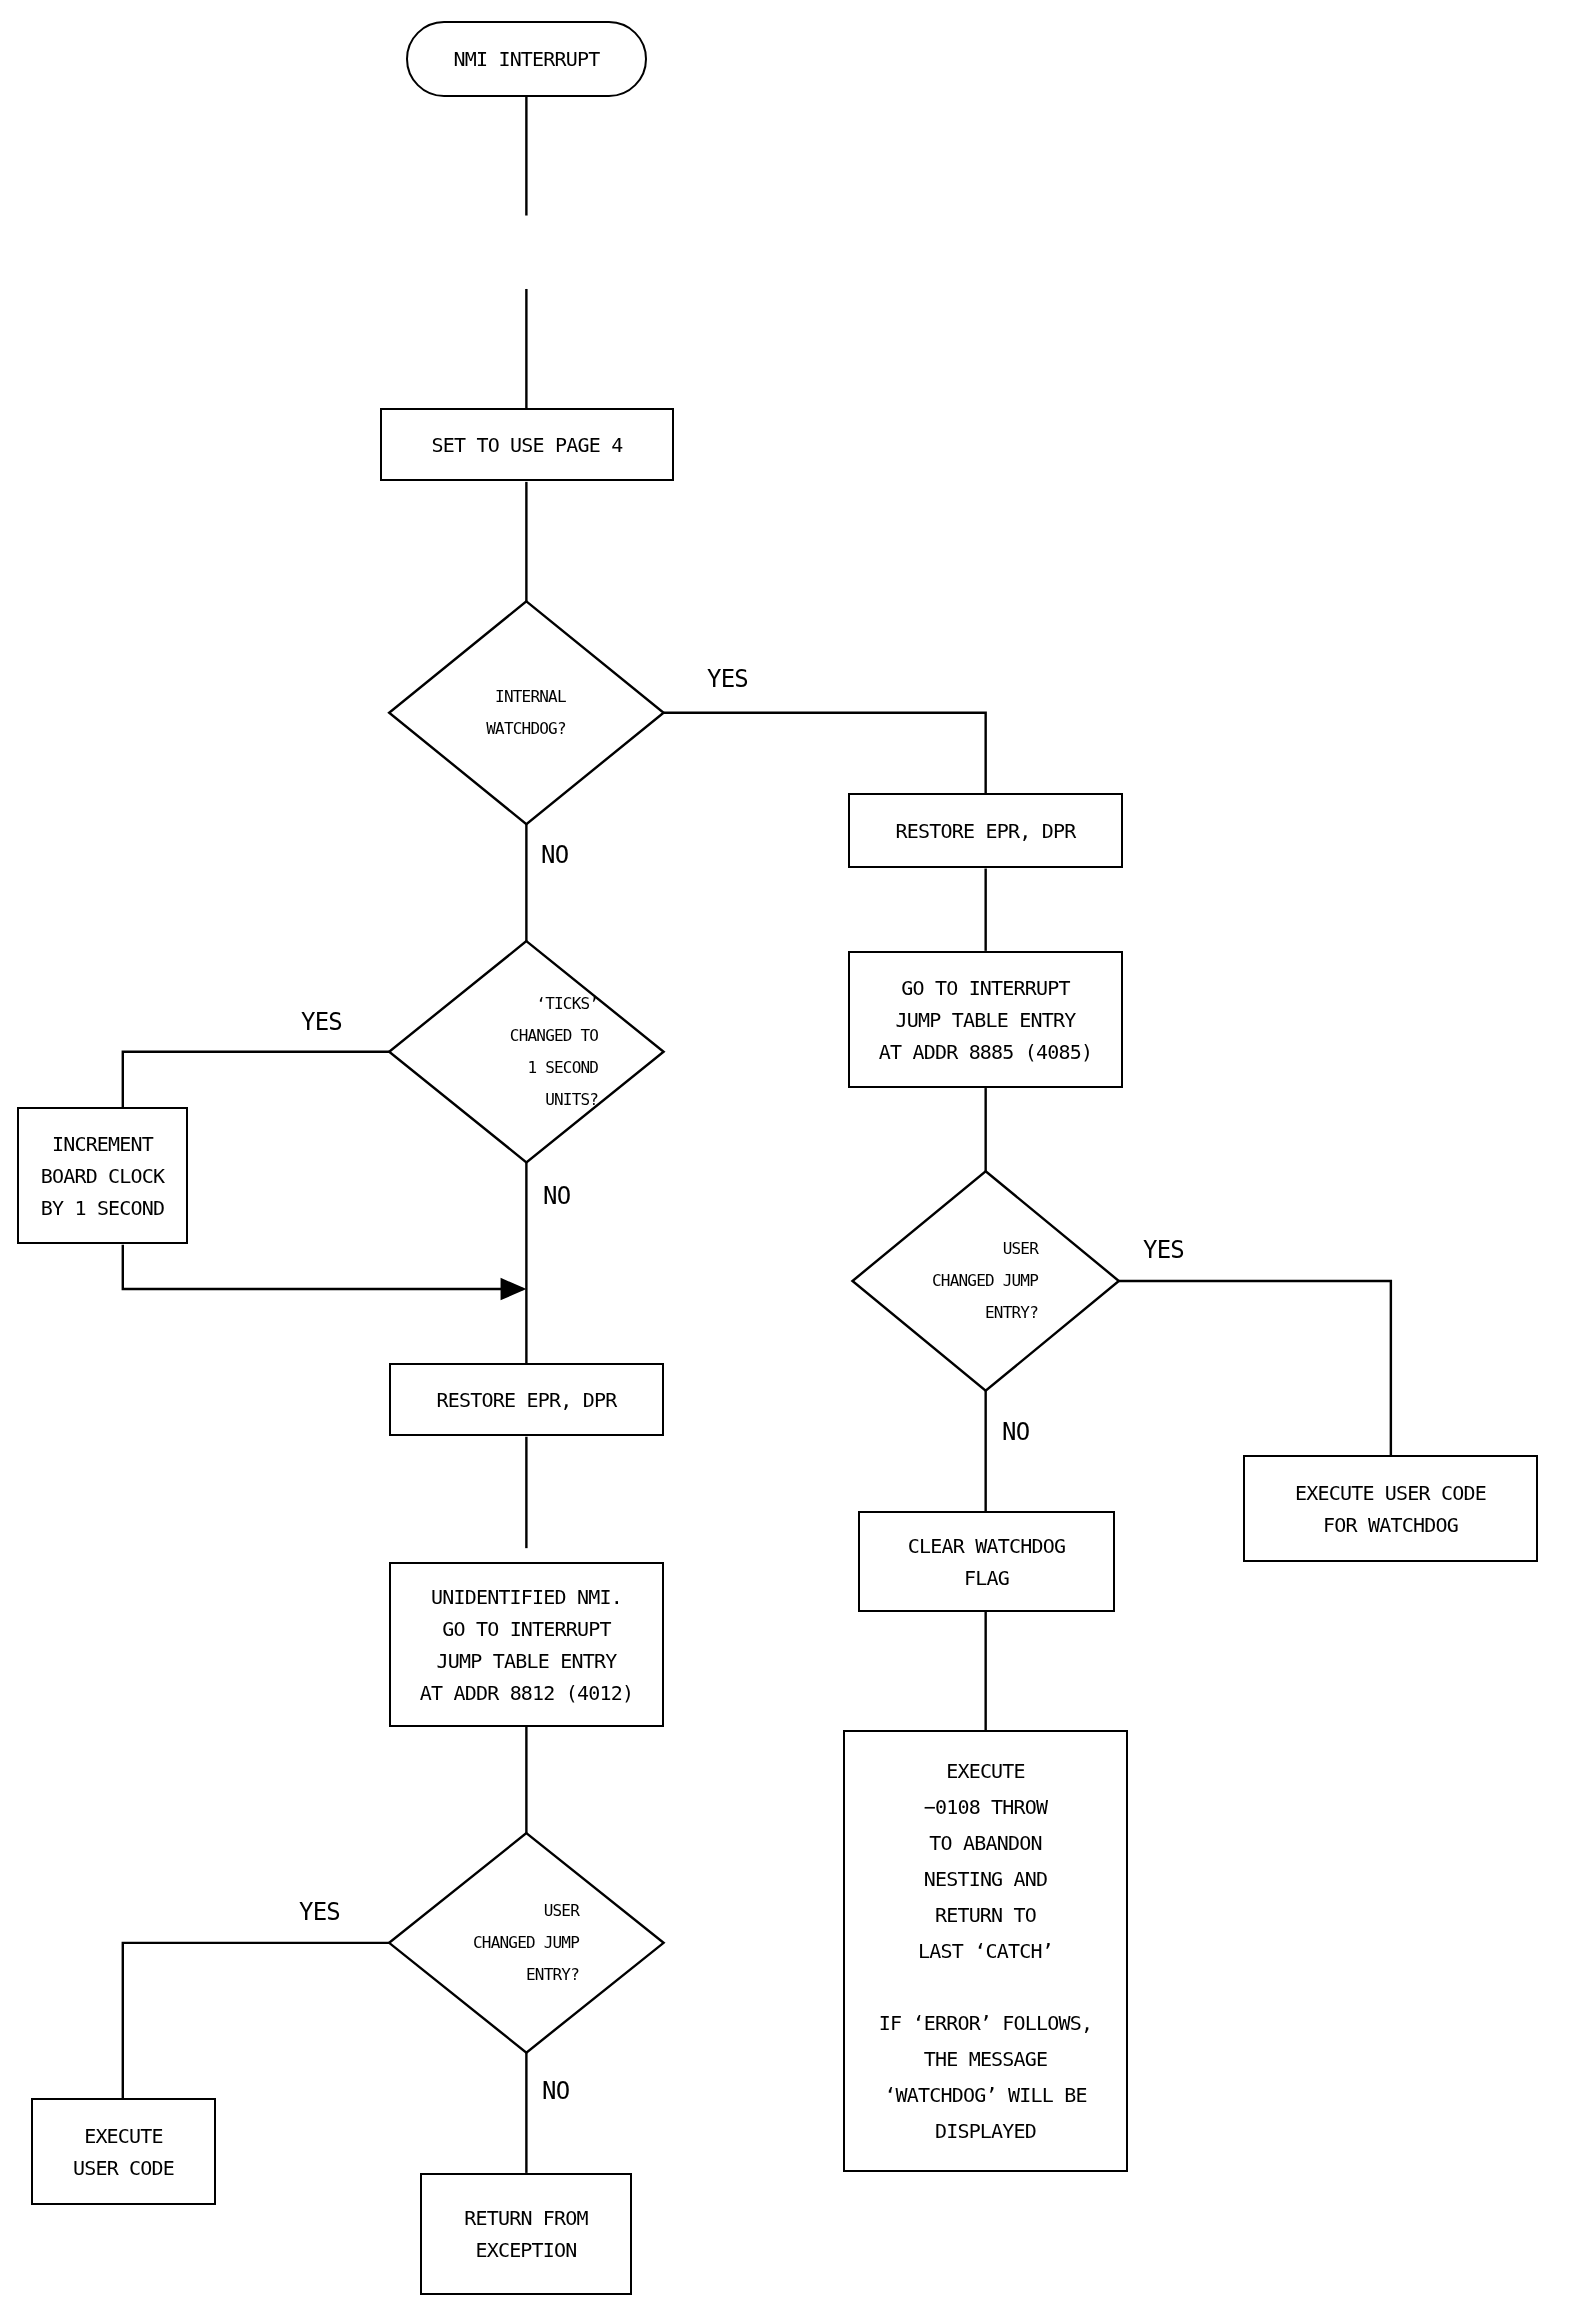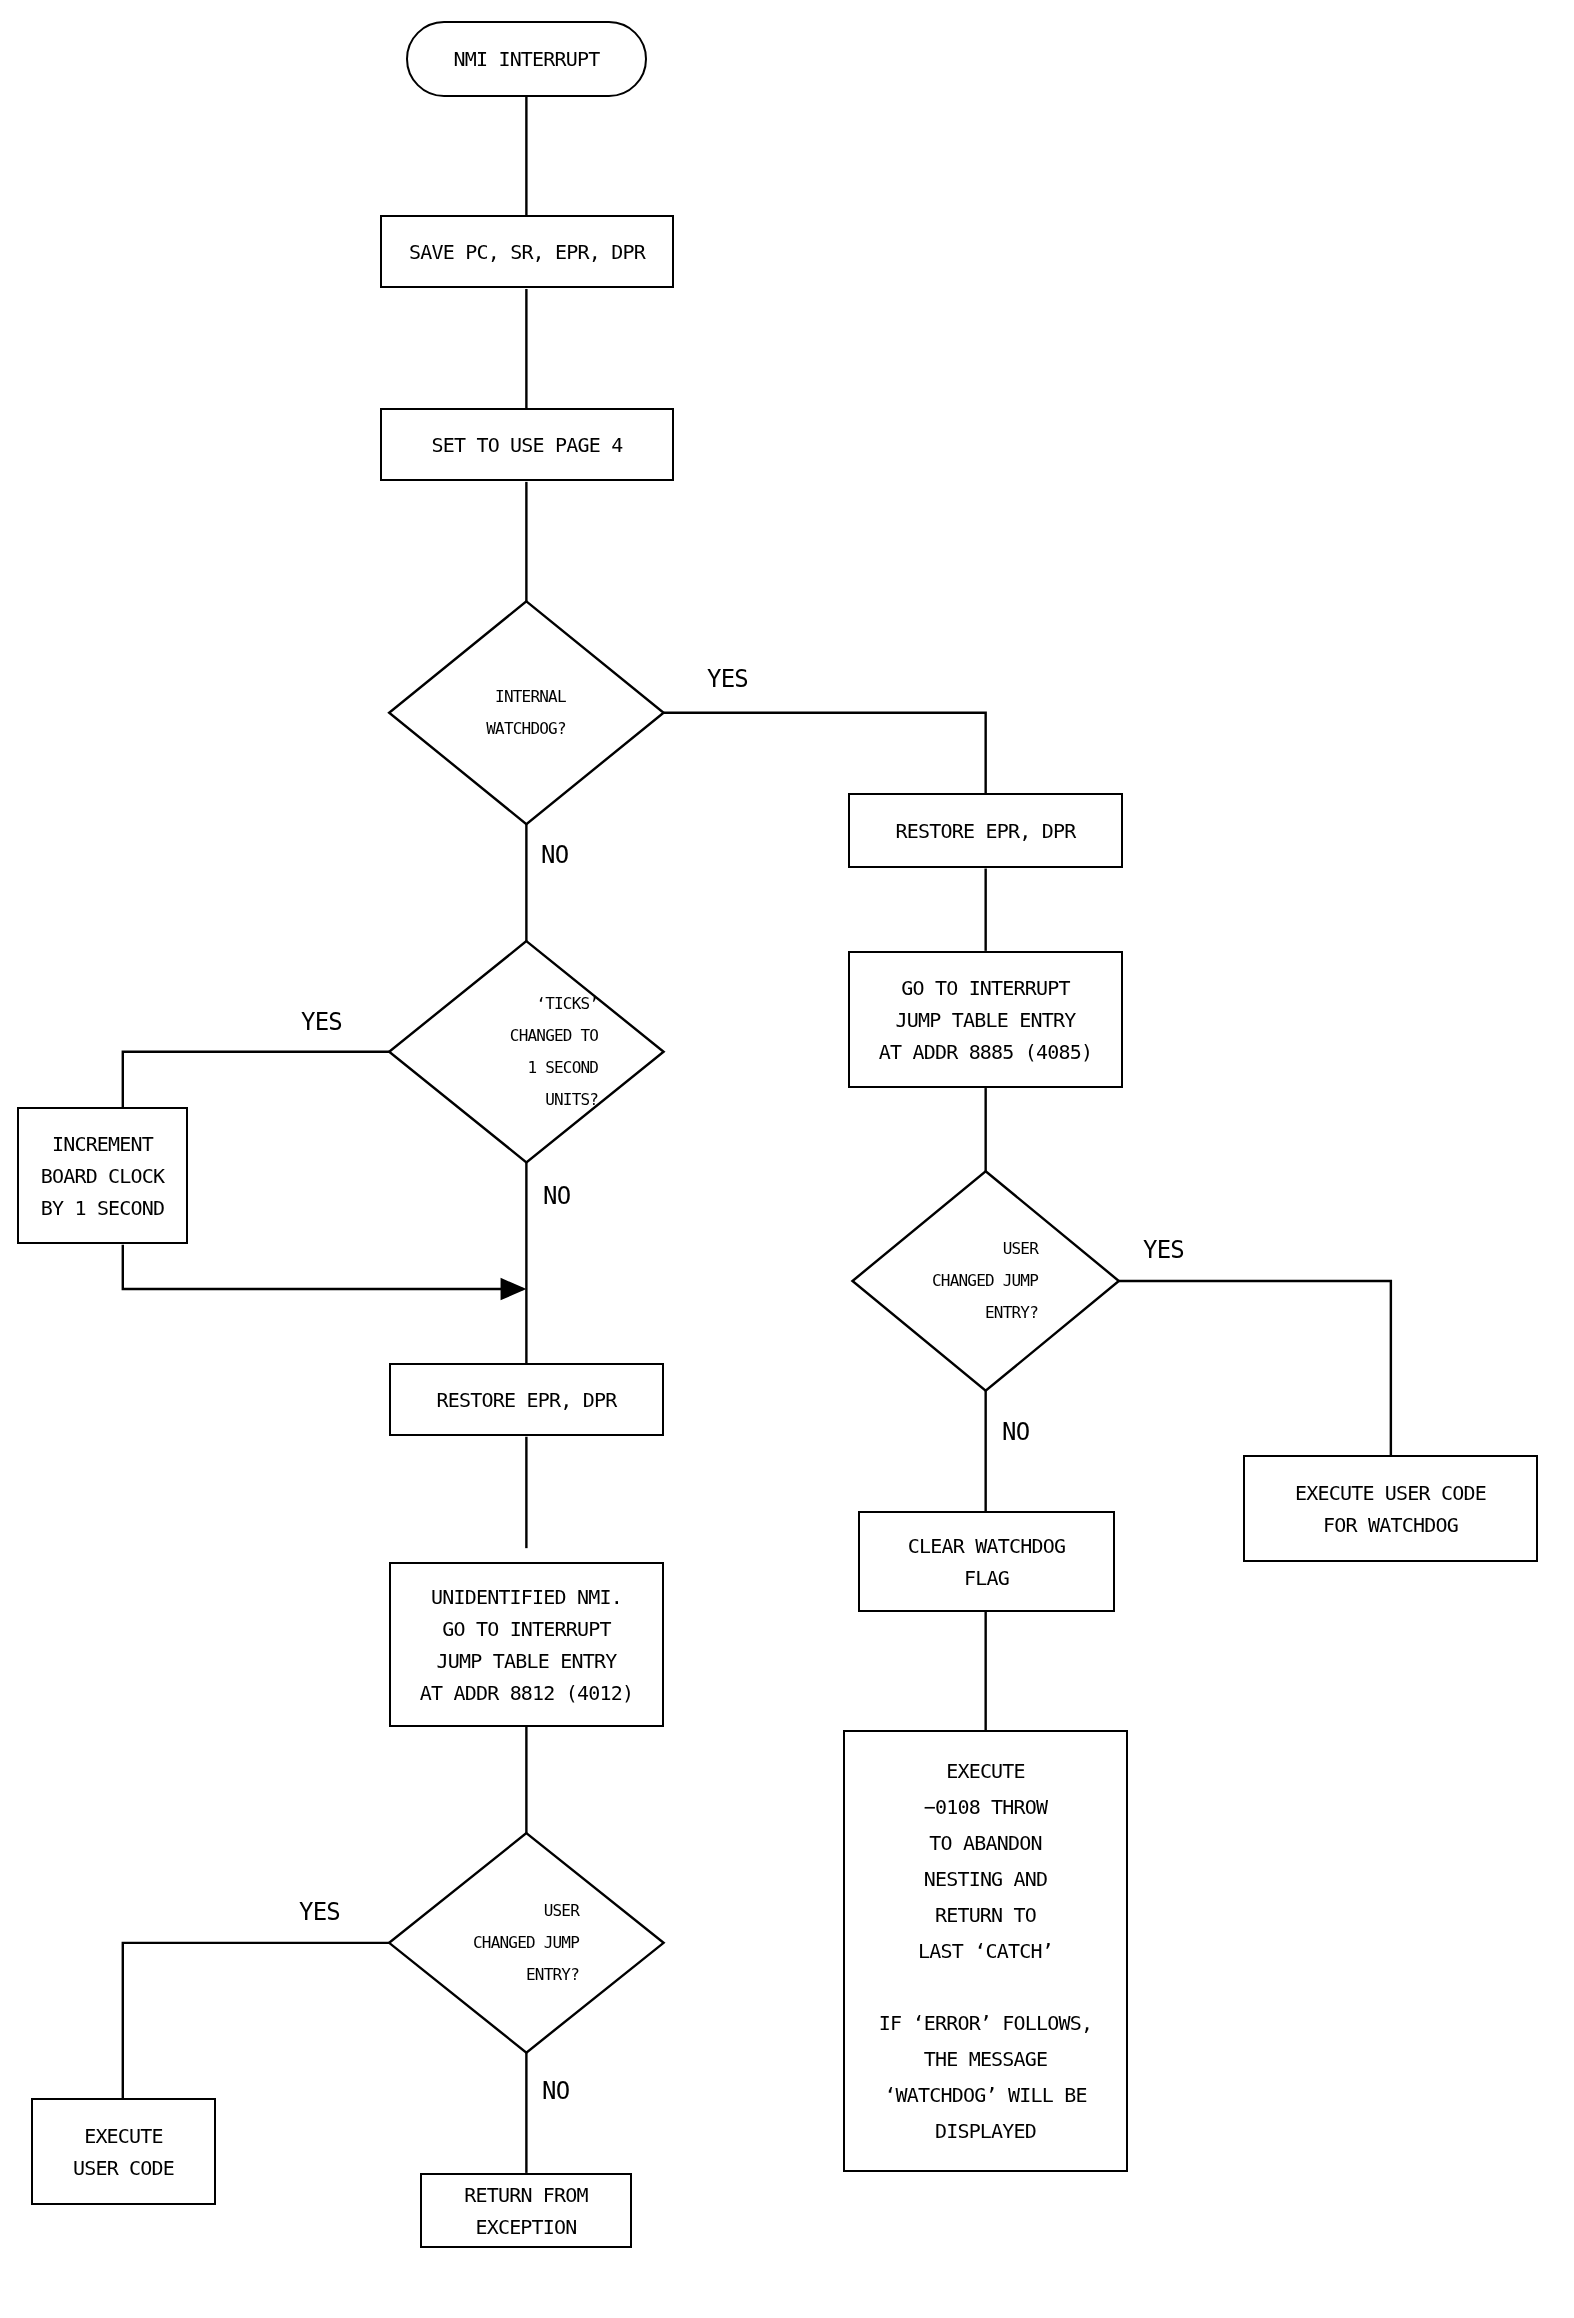--- a/index.html
+++ b/index.html
@@ -101,21 +101,20 @@
     <polyline class="connector" points="652,2543 652,2692"></polyline>
 
     <polygon class="diamond" points="652,745 822,883 652,1021 482,883"></polygon>
     <polygon class="diamond" points="652,1166 822,1303 652,1440 482,1303"></polygon>
     <polygon class="diamond" points="1221,1451 1386,1587 1221,1723 1056,1587"></polygon>
     <polygon class="diamond" points="652,2271 822,2407 652,2543 482,2407"></polygon>
   </svg>
 
   <div class="node terminator" style="left:406px; top:21px; width:241px; height:76px;">NMI INTERRUPT</div>
 
-  <div class="node" style="left:380px; top:215px; width:294px; height:73px;">SAVE PC, SR, EPR, DPR</div>
 
   <div class="node" style="left:380px; top:408px; width:294px; height:73px;">SET TO USE PAGE 4</div>
 
   <div class="node" style="left:848px; top:793px; width:275px; height:75px;">RESTORE EPR, DPR</div>
 
   <div class="node" style="left:848px; top:951px; width:275px; height:137px;">GO TO INTERRUPT
 JUMP TABLE ENTRY
 AT ADDR 8885 (4085)</div>
 
   <div class="node" style="left:1243px; top:1455px; width:295px; height:107px;">EXECUTE USER CODE
@@ -143,21 +142,21 @@
   <div class="node" style="left:389px; top:1363px; width:275px; height:73px;">RESTORE EPR, DPR</div>
 
   <div class="node" style="left:389px; top:1548px; width:275px; height:165px;margin-top:14px;">UNIDENTIFIED NMI.
 GO TO INTERRUPT
 JUMP TABLE ENTRY
 AT ADDR 8812 (4012)</div>
 
   <div class="node" style="left:31px; top:2098px; width:185px; height:107px;">EXECUTE
 USER CODE</div>
 
-  <div class="node" style="left:420px; top:2173px; width:212px; height:75px;">RETURN FROM
+  <div class="node" style="left:420px; top:2173px; width:212px; height:122px;">RETURN FROM
 EXCEPTION</div>
 
   <div class="diamond-label" style="left:526px; top:713px;">INTERNAL
 WATCHDOG?</div>
 
   <div class="diamond-label" style="left:526px; top:1052px;margin-left:28px;">‘TICKS’
 CHANGED TO
 1 SECOND
 UNITS?</div>
 

